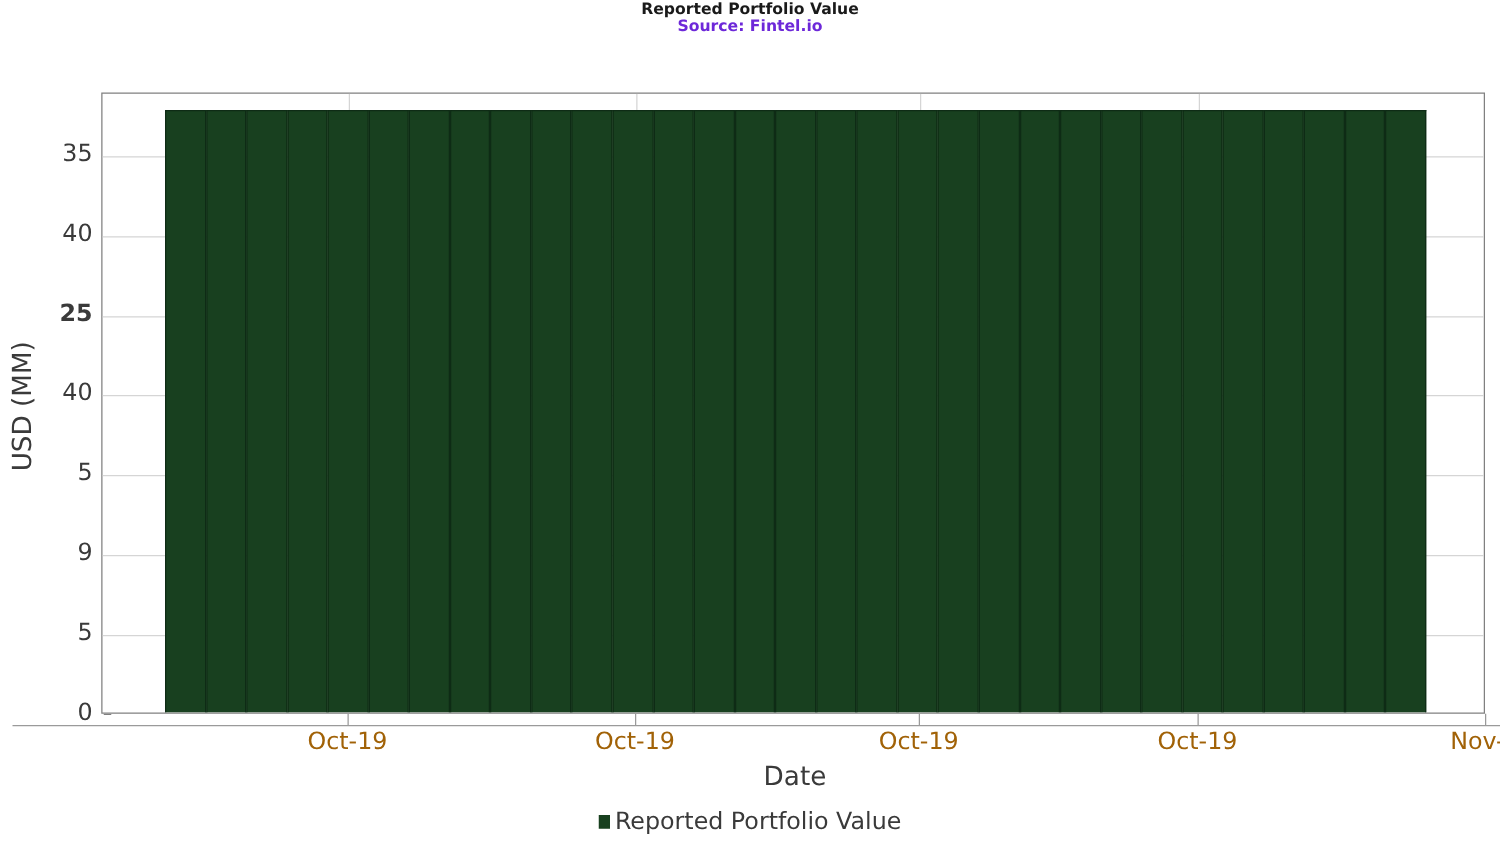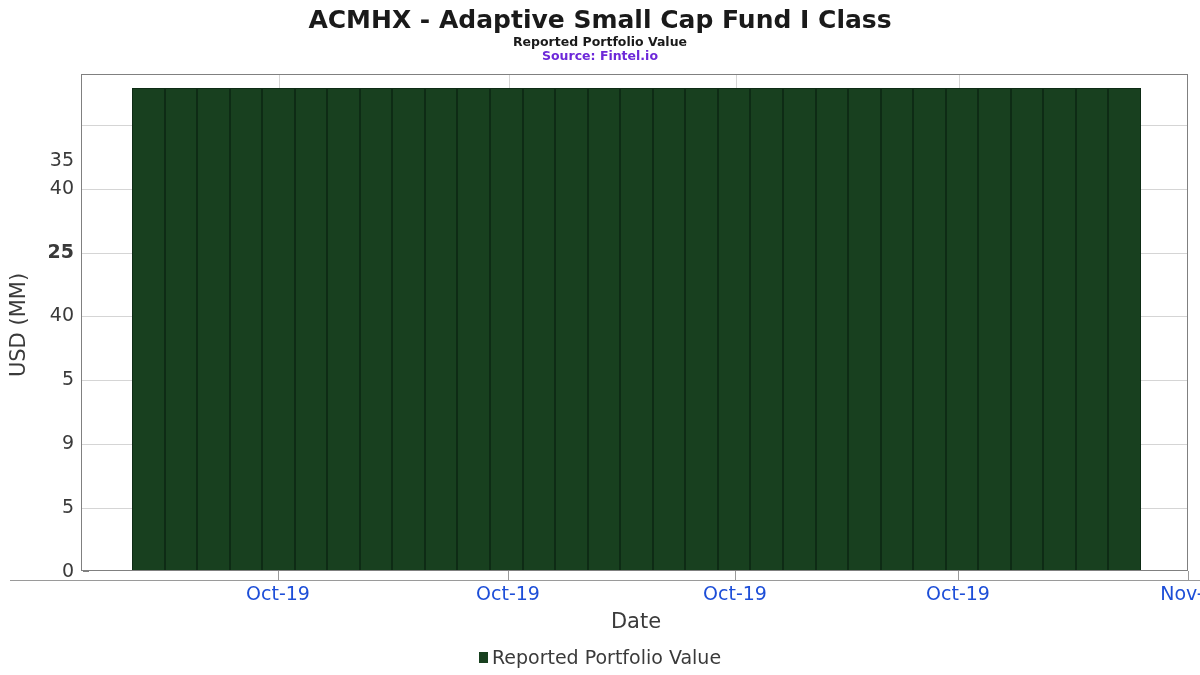--- a/index.html
+++ b/index.html
@@ -158,21 +158,21 @@
     height: 9px;
     background: #9a9a9a;
   }
   .x-tick-label {
     position: absolute;
     top: 581px;
     width: 160px;
     margin-left: -80px;
     text-align: center;
     font-size: 19px;
-    color: #1d4ed8;
+    color: #a16207;
     line-height: 24px;
     font-family: "DejaVu Sans", sans-serif;
     white-space: nowrap;
   }
   #x-axis-title {
     position: absolute;
     left: 0;
     top: 609px;
     width: 1272px;
     text-align: center;
@@ -208,21 +208,20 @@
     line-height: 22px;
     font-family: "DejaVu Sans", sans-serif;
   }
 </style>
 </head>
 <body>
 
 <div id="chart-root">
 
   <div class="title-block">
-    <div class="chart-title">ACMHX - Adaptive Small Cap Fund I Class</div>
     <div class="chart-subtitle">Reported Portfolio Value</div>
     <div class="chart-source">Source: Fintel.io</div>
   </div>
 
   <div id="y-axis-title">USD (MM)</div>
 
   <div id="y-axis-labels">
       <div class="y-tick-label" style="top: 561px;">0</div>
       <div class="y-tick-mark" style="top: 571px;"></div>
       <div class="y-tick-label" style="top: 497.118px;">5</div>
@@ -230,21 +229,21 @@
       <div class="y-tick-label" style="top: 433.237px;">9</div>
       <div class="y-tick-mark" style="top: 443px;"></div>
       <div class="y-tick-label" style="top: 369.355px;">5</div>
       <div class="y-tick-mark" style="top: 379px;"></div>
       <div class="y-tick-label" style="top: 305.473px;">40</div>
       <div class="y-tick-mark" style="top: 315px;"></div>
       <div class="y-tick-label" style="top: 241.591px; font-weight: bold;">25</div>
       <div class="y-tick-mark" style="top: 252px;"></div>
       <div class="y-tick-label" style="top: 177.71px;">40</div>
       <div class="y-tick-mark" style="top: 188px;"></div>
-      <div class="y-tick-label" style="top: 113.828px; margin-top: 36px;">35</div>
+      <div class="y-tick-label" style="top: 113.828px;">35</div>
       <div class="y-tick-mark" style="top: 124px;"></div>
     </div>
 
   <div id="plot-frame">
     <div id="plot-inner">
       <div id="grid-layer">
           <div class="gridline-h" style="top: 433px;"></div>
           <div class="gridline-h" style="top: 369px;"></div>
           <div class="gridline-h" style="top: 305px;"></div>
           <div class="gridline-h" style="top: 241px;"></div>

